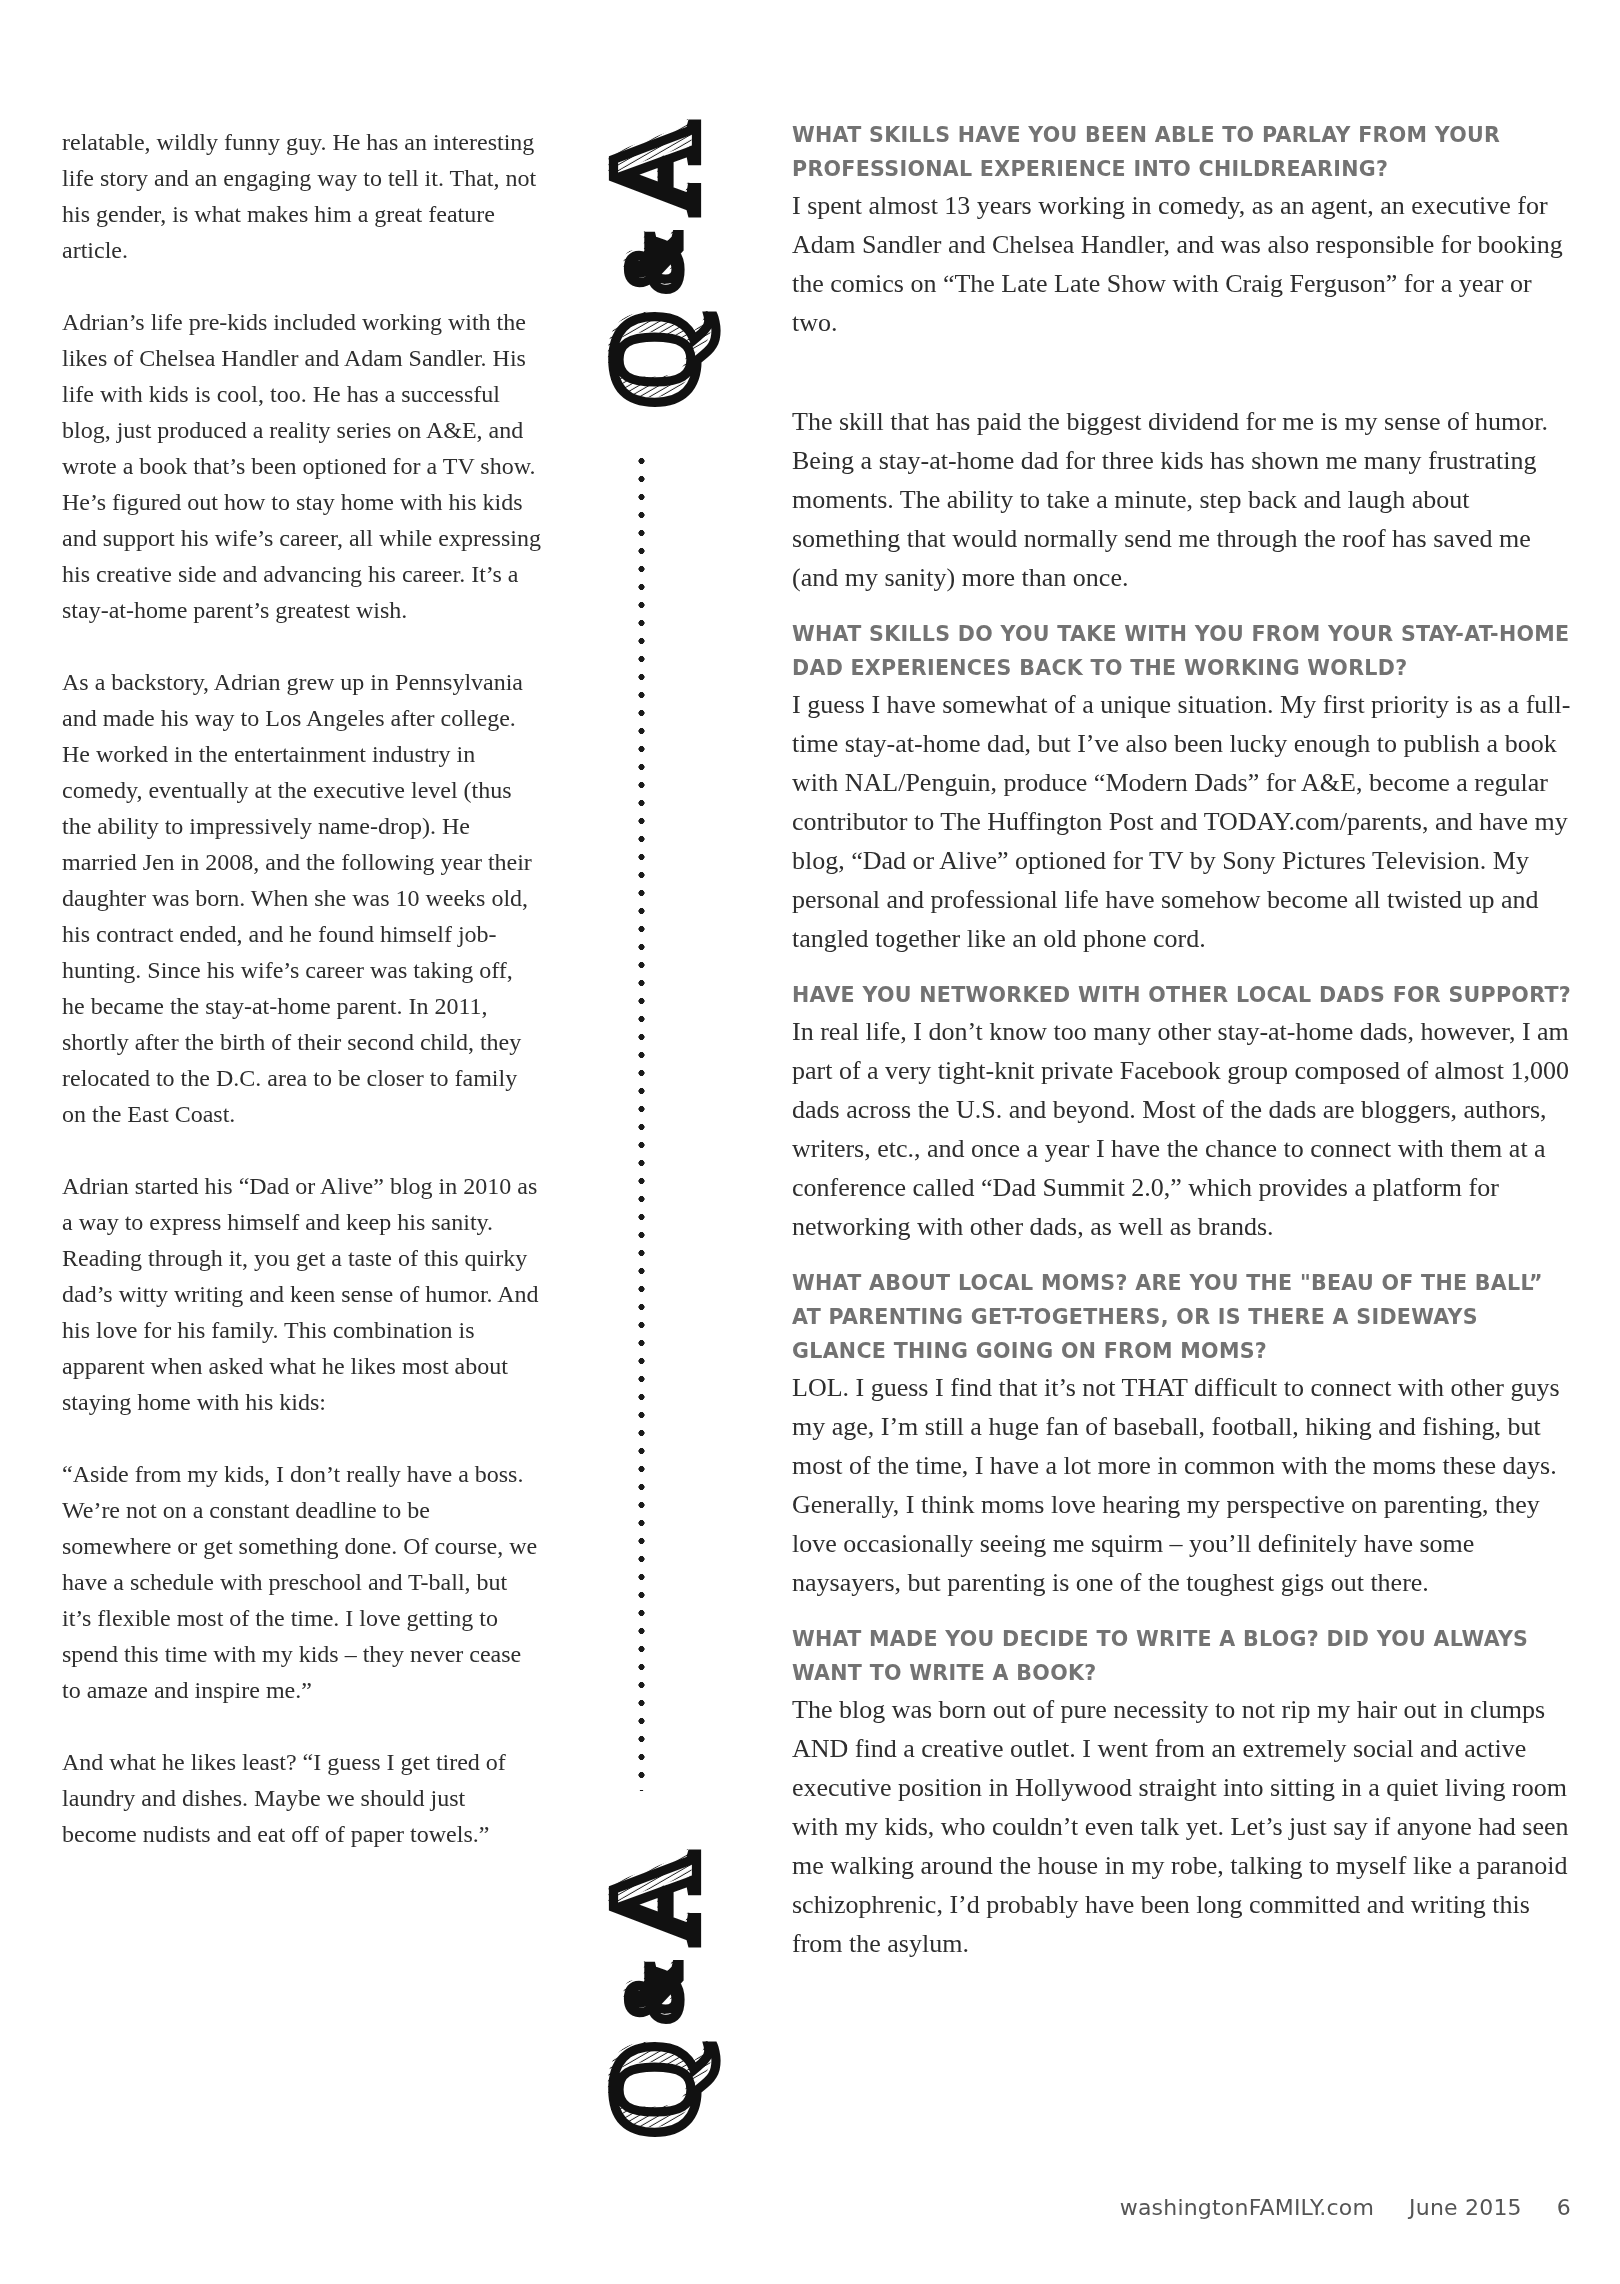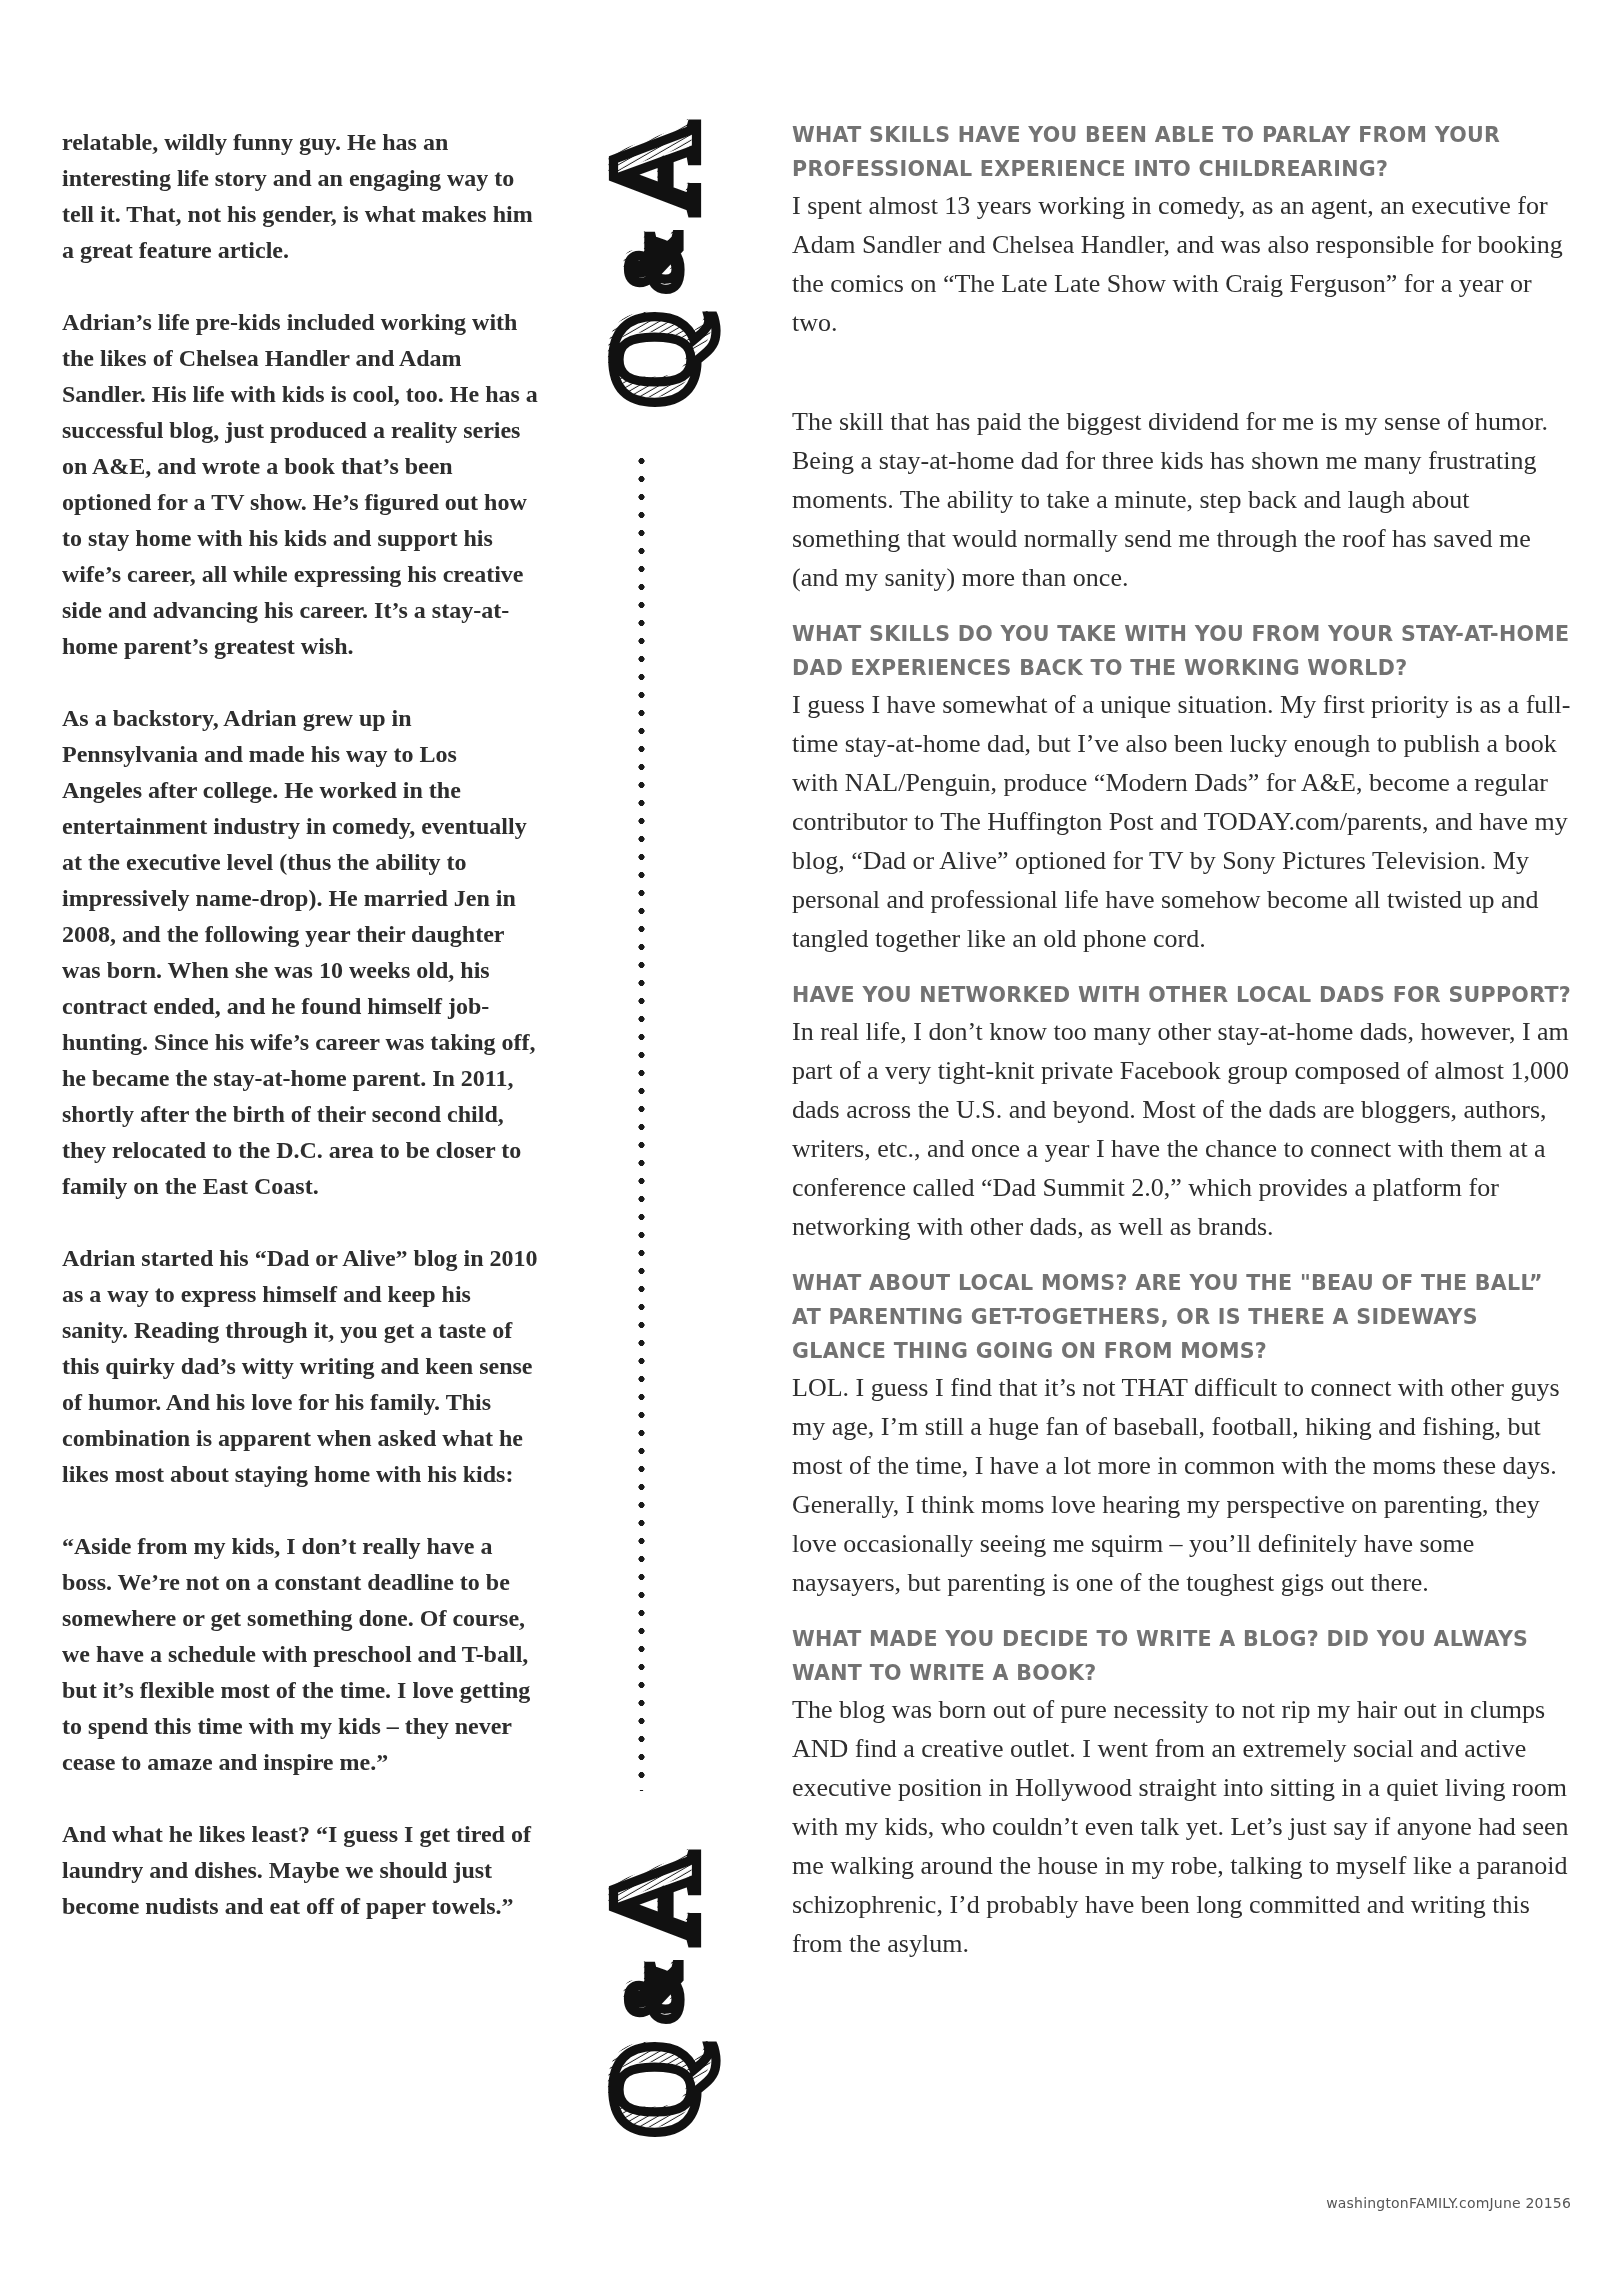--- a/index.html
+++ b/index.html
@@ -19,21 +19,20 @@
       left: 62px;
       top: 124px;
       width: 479px;
       font-family: "Liberation Serif", "DejaVu Serif", serif;
       font-size: 24px;
       line-height: 36px;
       color: #2e2e2e;
     }
     .left-col p {
       margin: 0 0 36px 0;
-      font-weight: bold;
     }
     .right-col {
       position: absolute;
       left: 792px;
       top: 118px;
       width: 786px;
       font-family: "Liberation Serif", "DejaVu Serif", serif;
       font-size: 26px;
       line-height: 39px;
       color: #2e2e2e;
@@ -77,23 +76,24 @@
       background-image: radial-gradient(circle, #1a1a1a 2.7px, transparent 3.2px);
       background-size: 6.7px 18px;
       background-repeat: repeat-y;
       background-position: 0 0;
     }
     .footer {
       position: absolute;
       right: 50px;
       top: 2195px;
       font-family: "DejaVu Sans", "Liberation Sans", sans-serif;
-      font-size: 14px;
+      font-size: 22px;
       color: #555555;
       display: flex;
+      gap: 35px;
       letter-spacing: 0.2px;
     }
   </style>
 </head>
 <body>
 
 <div class="left-col">
   <p>relatable, wildly funny guy. He has an interesting life story and an engaging way to tell it. That, not his gender, is what makes him a great feature article.</p>
   <p>Adrian’s life pre-kids included working with the likes of Chelsea Handler and Adam Sandler. His life with kids is cool, too. He has a successful blog, just produced a reality series on A&amp;E, and wrote a book that’s been optioned for a TV show. He’s figured out how to stay home with his kids and support his wife’s career, all while expressing his creative side and advancing his career. It’s a stay-at-home parent’s greatest wish.</p>
   <p>As a backstory, Adrian grew up in Pennsylvania and made his way to Los Angeles after college. He worked in the entertainment industry in comedy, eventually at the executive level (thus the ability to impressively name-drop). He married Jen in 2008, and the following year their daughter was born. When she was 10 weeks old, his contract ended, and he found himself job-hunting. Since his wife’s career was taking off, he became the stay-at-home parent. In 2011, shortly after the birth of their second child, they relocated to the D.C. area to be closer to family on the East Coast.</p>

